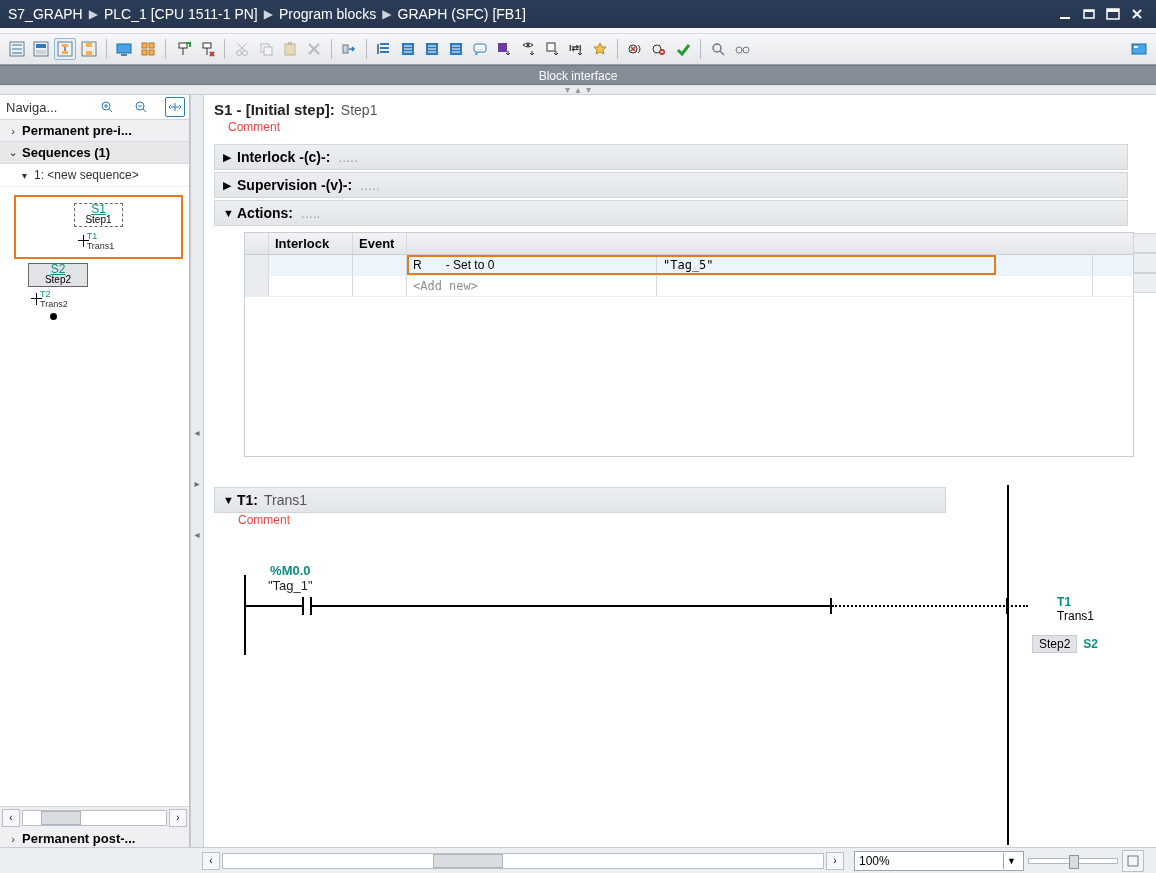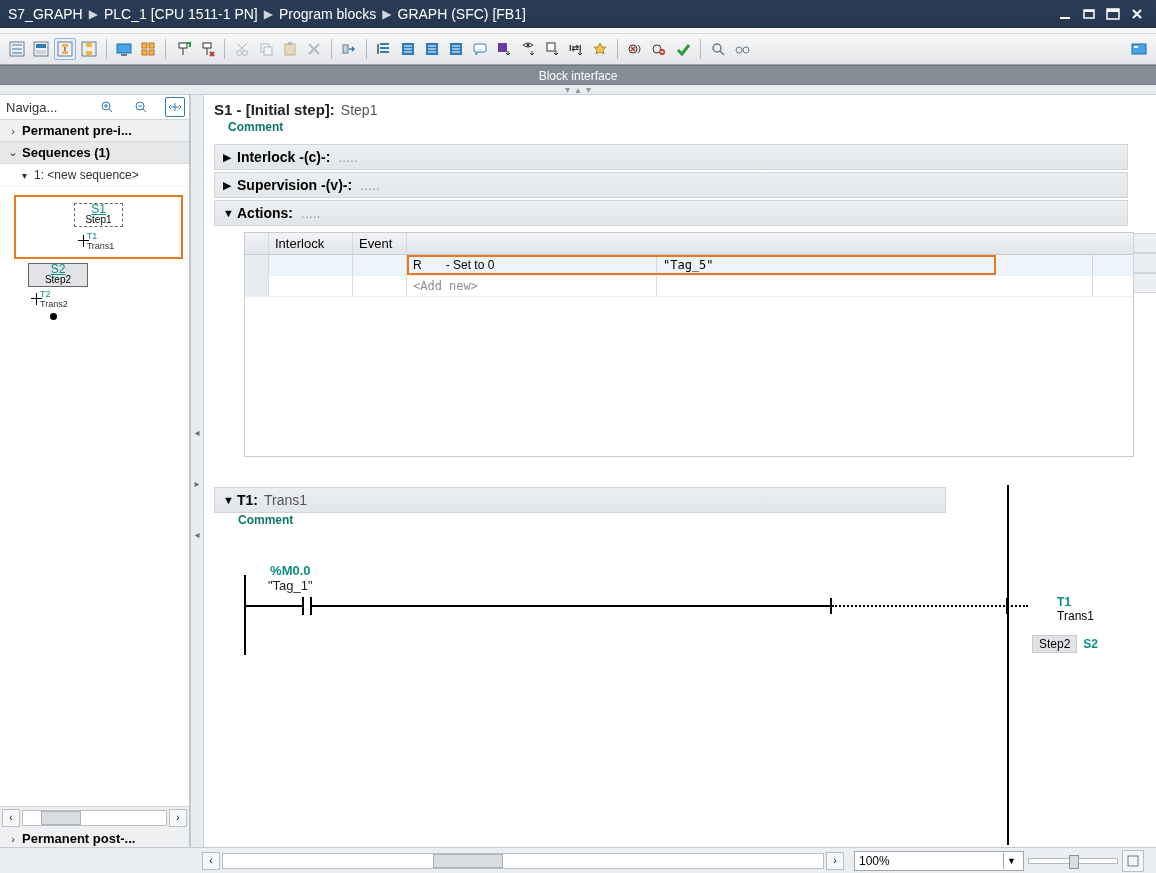--- a/index.html
+++ b/index.html
@@ -52,29 +52,29 @@
 .seq-rest { flex:1; }
 .sb-hscroll { height:22px; display:flex; align-items:center; border-top:1px solid #d3d7dc; background:#efefef; }
 .sb-hscroll .arrow { width:18px; height:18px; border:1px solid #b9bfc6; background:#f6f7f8; display:flex; align-items:center; justify-content:center; font-size:10px; margin:0 2px; }
 .sb-hscroll .track { flex:1; height:16px; border:1px solid #b9bfc6; position:relative; background:#fff; }
 .sb-hscroll .track .thumb { position:absolute; left:18px; top:0; bottom:0; width:40px; background:#d9dce0; border:1px solid #aeb4bb;}
 
 
 .panel-header { font-size:15px; padding:6px 10px 2px 10px; color:#222; }
 .panel-header b { font-weight:bold; }
 .panel-header .step-label { color:#555; font-size:14px; margin-left:6px;}
-.comment-line { color:#0f766e; font-size:12px; padding:0 0 8px 24px;font-weight:bold; }
+.comment-line { color:#ef4444; font-size:12px; padding:0 0 8px 24px; }
 .collapsible { margin:2px 10px; }
 .collapsible .bar { background:linear-gradient(#eceff1,#e3e6e9); border:1px solid #d2d6db; padding:4px 8px; display:flex; align-items:center; font-size:14px; }
 .collapsible .bar .tri { width:14px; font-size:11px; }
 .collapsible .bar .ttl { font-weight:bold; }
 .collapsible .bar .dots { color:#9aa0a6; margin-left:8px; }
 
 .actions-body { border:1px solid #c9cdd3; margin:6px 4px 0 40px; height:225px; background:#fff; position:relative; }
-.at-head { display:flex; background:linear-gradient(#f1f3f5,#e3e6e9); border-bottom:1px solid #c9cdd3; font-weight:normal; font-size:13px; }
+.at-head { display:flex; background:linear-gradient(#f1f3f5,#e3e6e9); border-bottom:1px solid #c9cdd3; font-weight:bold; font-size:13px; }
 .at-head div, .at-row div { padding:3px 6px; border-right:1px solid #d5d9de; }
 .col-sel { width:24px; }
 .col-int { width:84px; }
 .col-evt { width:54px; }
 .col-qual { width:250px; }
 .col-act { width:436px; }
 .at-row { display:flex; font-size:12px; border-bottom:1px solid #eceff1; align-items:stretch; }
 .at-row .col-sel { background:#e9ecee; }
 .qual-cell { display:flex; align-items:center; gap:24px; font-family:Consolas,monospace; }
 .orange-ring { position:absolute; border:2px solid #e57a1f; top:22px; left:162px; width:589px; height:20px; pointer-events:none; }

